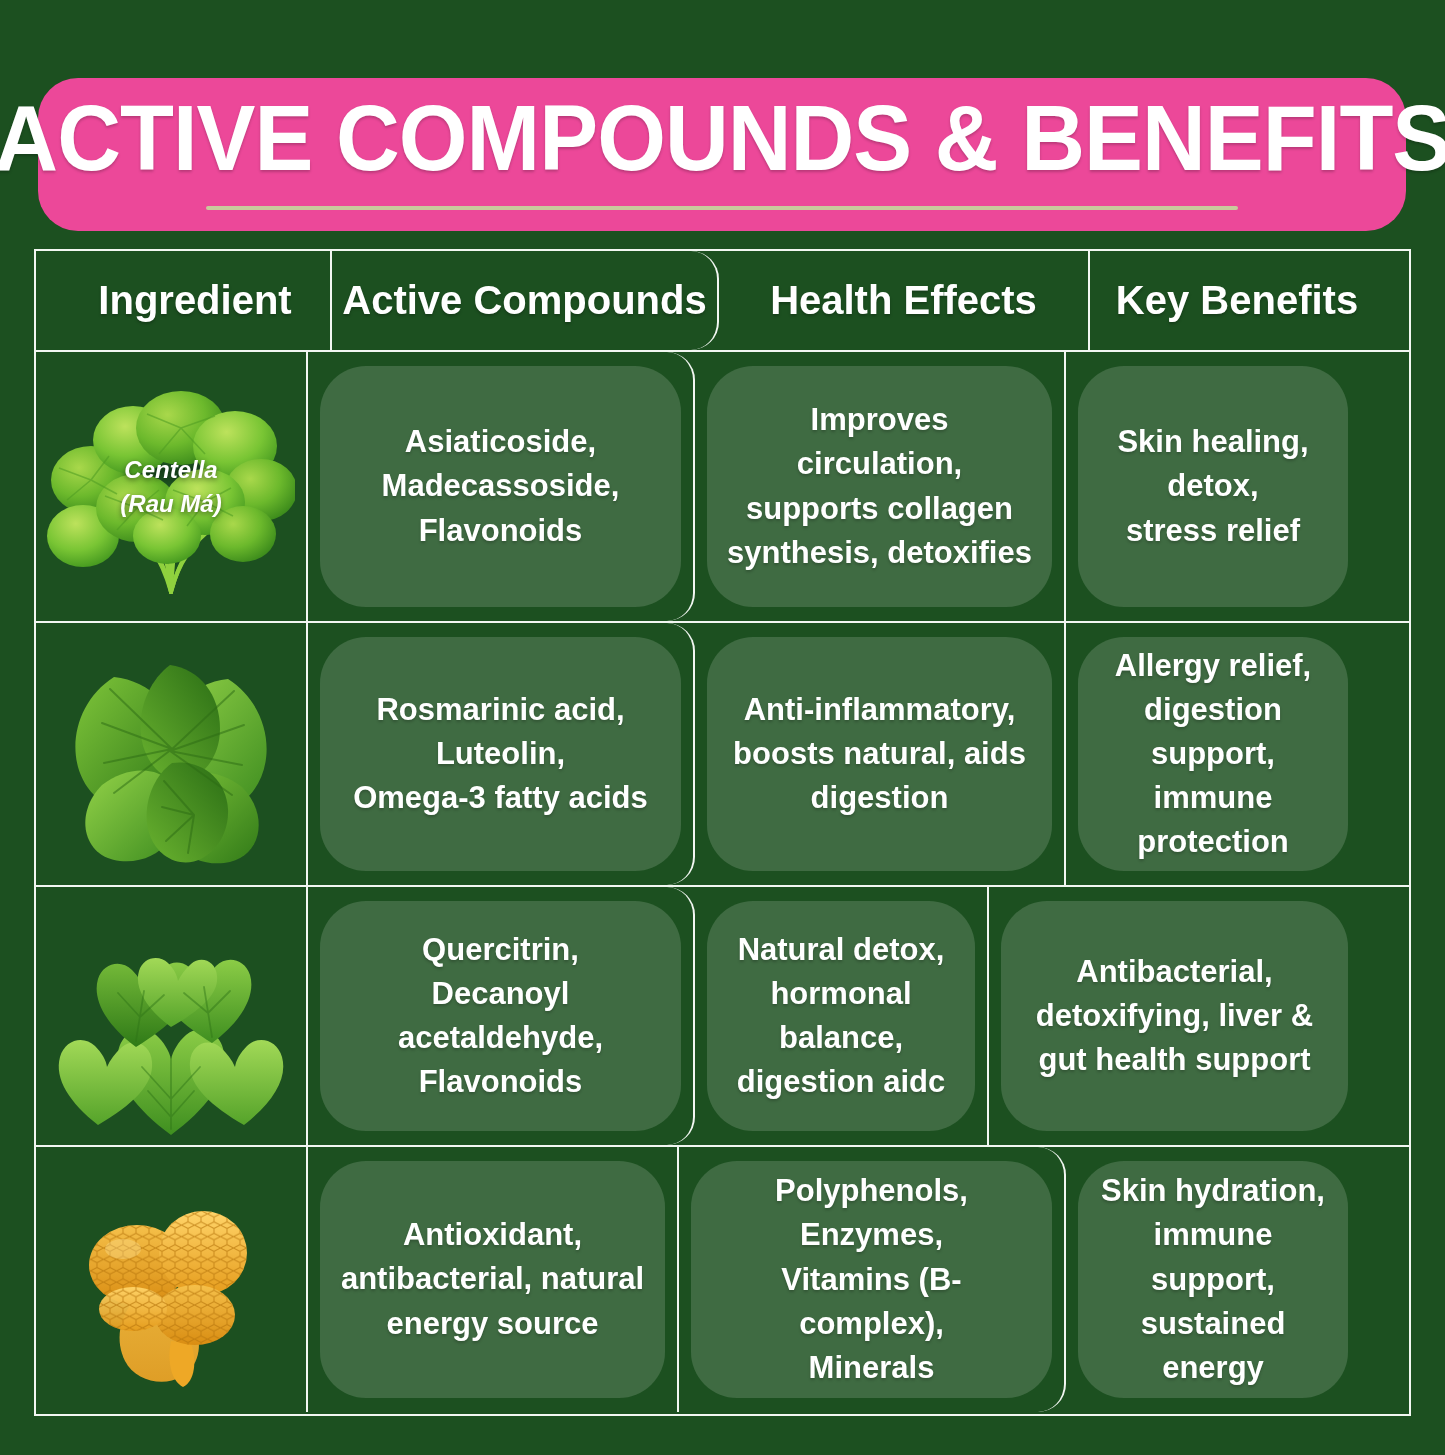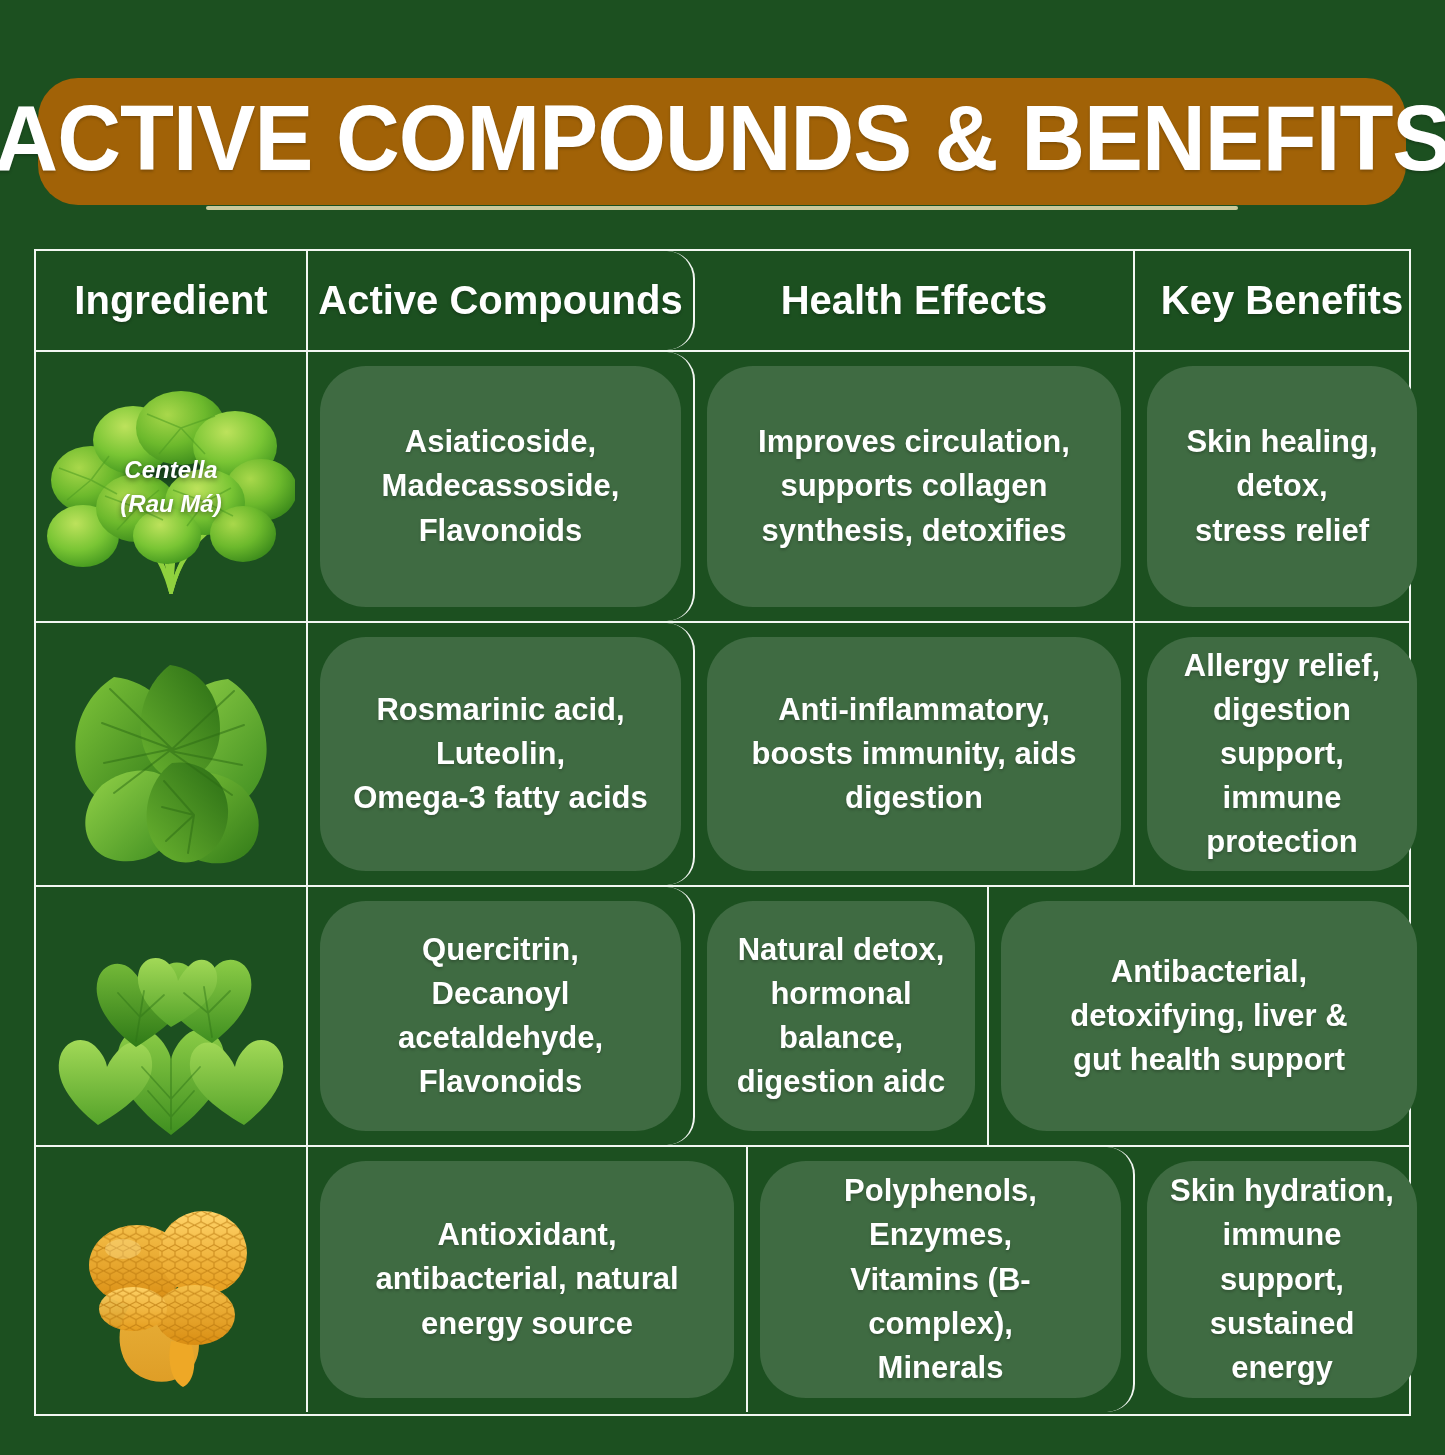--- a/index.html
+++ b/index.html
@@ -18,22 +18,22 @@
     height: 1455px;
     background: #1c5020;
   }
 
   
   .header-banner {
     position: absolute;
     left: 38px;
     top: 78px;
     width: 1368px;
-    height: 127px;
-    background: #a16207;
+    height: 153px;
+    background: #ec4899;
     border-radius: 40px;
     display: flex;
     flex-direction: column;
     align-items: center;
     justify-content: flex-start;
   }
 
   .header-title {
     margin-top: 14px;
     font-family: "Liberation Sans Narrow", "Liberation Sans", "DejaVu Sans Condensed", sans-serif;
@@ -71,39 +71,39 @@
     flex-direction: column;
   }
 
   .row {
     display: flex;
     width: 100%;
     border-bottom: 2px solid #f2f7f2;
   }
   .row:last-child { border-bottom: none; }
 
-  .row.header-row { height: 101px; }
+  .row.header-row { height: 101px; padding-left: 24px; }
   .row.r1 { height: 271px; }
   .row.r2 { height: 264px; }
   .row.r3 { height: 260px; }
   .row.r4 { height: 265px; }
 
   .cell {
     position: relative;
     border-right: 2px solid #f2f7f2;
     display: flex;
     align-items: center;
     justify-content: center;
     padding: 10px 8px;
   }
   .cell:last-child { border-right: none; }
 
   .col-ingredient { width: 272px; flex: none; }
   .col-compounds  { width: 387px; flex: none; border-radius: 28px; }
-  .col-effects    { width: 440px; flex: none; }
+  .col-effects    { width: 371px; flex: none; }
   .col-benefits   { width: 294px; flex: none; }
 
   
   .th-text {
     font-family: "Liberation Sans Narrow", "Liberation Sans", "DejaVu Sans Condensed", sans-serif;
     font-weight: bold;
     font-size: 40px;
     color: #ffffff;
     text-align: center;
     letter-spacing: 0px;
@@ -298,21 +298,21 @@
       </div>
       <div class="cell col-compounds cell-compounds">
         <div class="pill">
           <span class="pill-text">Rosmarinic acid, Luteolin,
 Omega-3 fatty acids</span>
         </div>
       </div>
       <div class="cell col-effects cell-effects">
         <div class="pill">
           <span class="pill-text">Anti-inflammatory,
-boosts immunity, aids
+boosts natural, aids
 digestion</span>
         </div>
       </div>
       <div class="cell col-benefits cell-benefits">
         <div class="pill">
           <span class="pill-text">Allergy relief,
 digestion support,
 immune protection</span>
         </div>
       </div>

